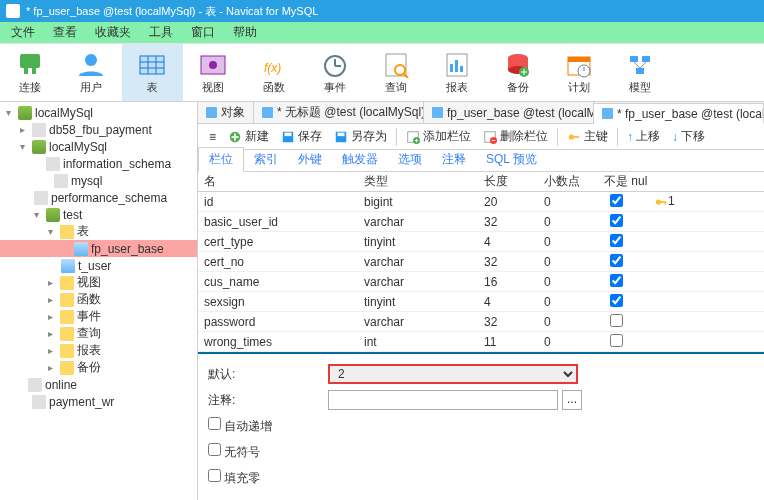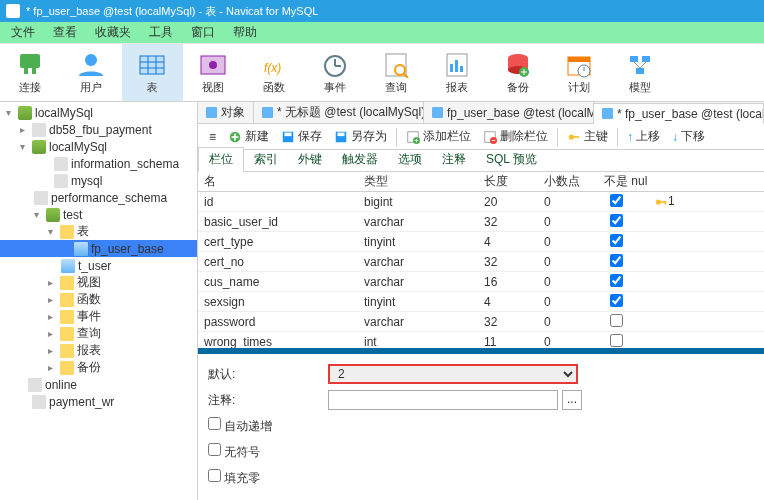--- a/index.html
+++ b/index.html
@@ -12,44 +12,44 @@
 .toolbar{height:58px;background:#fff;border-bottom:1px solid #d0d0d0;display:flex}
 .tbtn{display:flex;flex-direction:column;align-items:center;justify-content:center;padding:4px 14px;border-right:1px solid transparent}
 .tbtn.sel{background:#d6e9f6}
 .tbtn .tic{width:32px;height:28px;display:flex;align-items:center;justify-content:center}
 .tbtn .lbl{font-size:11px;margin-top:2px}
 .main{display:flex;height:398px}
 .tree{width:242px;border-right:1px solid #d0d0d0;overflow:hidden;padding-top:2px}
 .trow{display:flex;align-items:center;height:17px;padding-left:2px;white-space:nowrap}
 .trow .tw{width:13px;text-align:center;color:#888;font-size:10px}
 .trow .tic2{width:14px;height:14px;margin:0 3px;display:inline-block}
-.trow.sel{background:#3b82f6}
+.trow.sel{background:#fca5a5}
 .db-ico{background:linear-gradient(#8bc34a,#689f38);border-radius:2px}
 .fold-ico{background:#ffd966;border-radius:1px}
 .tbl-ico{background:linear-gradient(#bbdefb,#64b5f6);border-radius:1px}
 .grey-ico{background:#e0e0e0;border-radius:1px}
 .content{flex:1;display:flex;flex-direction:column}
 .tabbar{height:22px;border-bottom:1px solid #d0d0d0;display:flex;align-items:flex-end;background:#f5f5f5}
 .tab{height:21px;padding:0 8px;display:flex;align-items:center;font-size:11px;border-right:1px solid #d0d0d0;max-width:170px;overflow:hidden;white-space:nowrap;color:#666}
 .tab.act{background:#fff;border-top:1px solid #d0d0d0;border-bottom:1px solid #fff;margin-bottom:-1px;color:#333}
 .tab .ti{width:11px;height:11px;margin-right:4px;background:#64b5f6;border-radius:1px;flex-shrink:0}
 .actbar{height:26px;border-bottom:1px solid #d0d0d0;display:flex;align-items:center;padding:0 6px;gap:2px;font-size:12px}
 .actbar .ab{display:flex;align-items:center;padding:0 5px;gap:3px}
 .actbar .ab .ai{width:14px;height:14px}
 .actbar .sep{width:1px;height:18px;background:#d0d0d0;margin:0 2px}
 .subtabs{height:22px;border-bottom:1px solid #d0d0d0;display:flex;align-items:flex-end}
-.stab{padding:3px 10px;font-size:12px;color:#14532d}
+.stab{padding:3px 10px;font-size:12px;color:#3b82f6}
 .stab.act{border:1px solid #d0d0d0;border-bottom:1px solid #fff;margin-bottom:-1px;background:#fff}
 .cols{flex:1;overflow:auto}
 .chead,.crow{display:grid;grid-template-columns:160px 120px 60px 60px 50px 60px;height:20px;align-items:center;border-bottom:1px solid #f0f0f0}
 .chead{background:#fff;border-bottom:1px solid #d0d0d0;font-size:12px;color:#333}
 .chead>div,.crow>div{padding-left:6px;font-size:12px;white-space:nowrap;overflow:hidden}
 .crow input[type=checkbox]{margin-left:6px}
 .key-ico{width:14px;height:14px;display:inline-block;vertical-align:middle}
-.detail{border-top:6px solid #0369a1;padding:8px 10px}
+.detail{border-top:2px solid #0369a1;padding:8px 10px}
 .drow{display:flex;align-items:center;height:24px;margin-bottom:2px}
 .drow .dl{width:120px;font-size:12px}
 .drow input[type=text],.drow select{height:20px;border:1px solid #aaa;padding:0 4px;font-size:12px}
 .drow select{width:250px}
 .drow select.hl{border:2px solid #e53935}
 .drow .wide{width:230px}
 .drow .dots{width:20px;height:20px;border:1px solid #aaa;margin-left:4px;text-align:center;line-height:16px}
 svg{display:block}
 </style>
 </head>
@@ -196,21 +196,21 @@
       <div class="trow" style="padding-left:16px">
         <span class="tw">▸</span>
         <span class="tic2 grey-ico"></span>
         <span>db58_fbu_payment</span>
       </div>
       <div class="trow" style="padding-left:16px">
         <span class="tw">▾</span>
         <span class="tic2 db-ico"></span>
         <span>localMySql</span>
       </div>
-      <div class="trow" style="padding-left:38px">
+      <div class="trow" style="padding-left:30px">
         <span class="tw"></span>
         <span class="tic2 grey-ico"></span>
         <span>information_schema</span>
       </div>
       <div class="trow" style="padding-left:38px">
         <span class="tw"></span>
         <span class="tic2 grey-ico"></span>
         <span>mysql</span>
       </div>
       <div class="trow" style="padding-left:18px">

